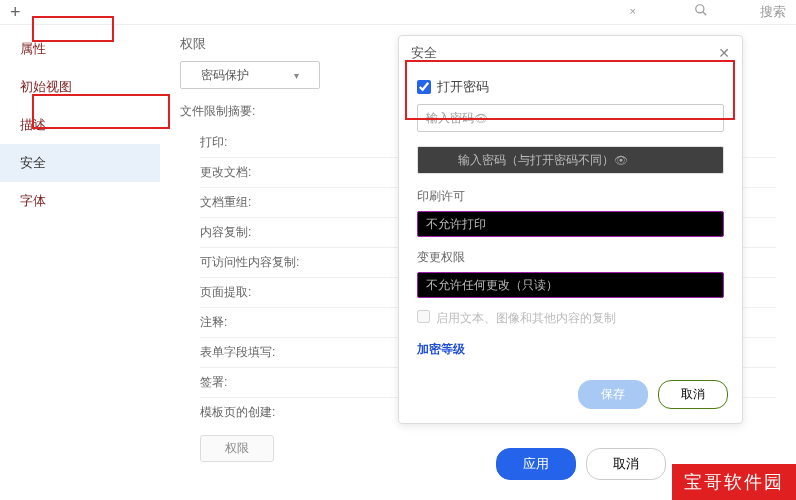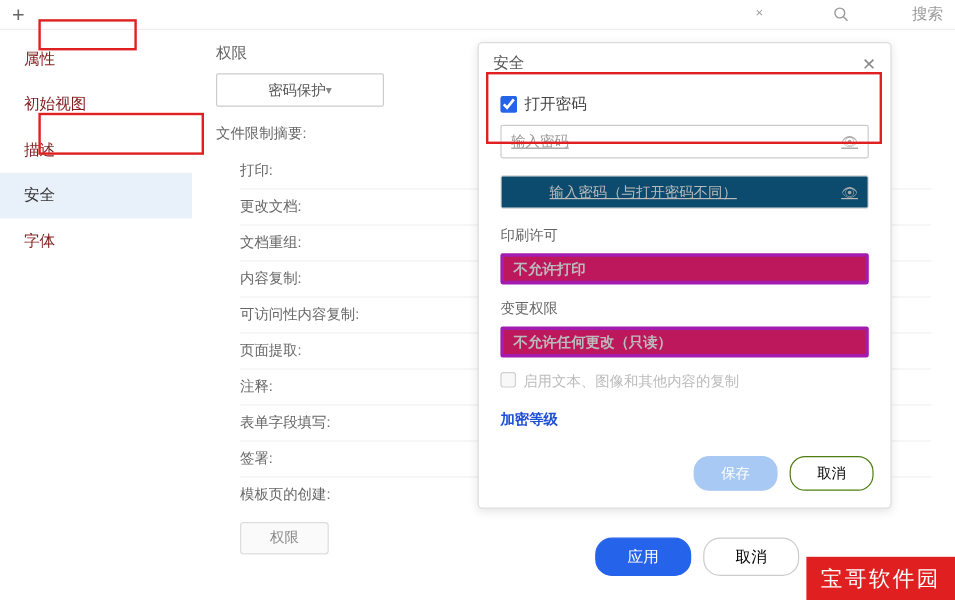--- a/index.html
+++ b/index.html
@@ -1,31 +1,31 @@
 <!DOCTYPE html>
 <html><head>
 <meta charset="utf-8">
 <style>
 * { margin: 0; padding: 0; box-sizing: border-box; font-family: "Microsoft YaHei", Arial, sans-serif; }
 body { background: #f5f5f5; width: 796px; height: 500px; overflow: hidden; position: relative; }
 
 .topbar { height: 25px; background: #fff; display: flex; align-items: center; padding: 0 10px; border-bottom: 1px solid #eee; }
 .topbar .plus { font-size: 18px; color: #666; margin-right: 20px; cursor: pointer; }
-.topbar .search-wrap { margin-left: auto; display: flex; align-items: center; color: #999; font-size: 13px; gap: 48px; }
+.topbar .search-wrap { margin-left: auto; display: flex; align-items: flex-start; color: #999; font-size: 13px; gap: 48px; }
 .topbar .search-wrap svg { width: 14px; height: 14px; margin-right: 4px; }
 
 .main { display: flex; background: #fff; height: 475px; }
 
 .sidebar { width: 160px; padding-top: 5px; }
 .sidebar .item { padding: 10px 20px; font-size: 13px; color: #7f1d1d; cursor: pointer; }
 .sidebar .item.active { background: #e8f0fa; color: #333; }
 
 .content { flex: 1; padding: 10px 20px 0 20px; position: relative; }
 .section-title { font-size: 13px; color: #666; margin-bottom: 8px; }
-.dropdown { width: 140px; height: 28px; border: 1px solid #ccc; border-radius: 2px; display: flex; align-items: center; justify-content: center; padding: 0 20px; font-size: 12px; color: #555; margin-bottom: 14px; cursor: pointer; position: relative; }
+.dropdown { width: 140px; height: 28px; border: 1px solid #ccc; border-radius: 2px; display: flex; align-items: center; justify-content: space-between; padding: 0 20px; font-size: 12px; color: #555; margin-bottom: 14px; cursor: pointer; position: relative; }
 .dropdown .chev { font-size: 10px; color: #888; }
 
 .arrow-svg { position: absolute; left: 245px; top: 34px; pointer-events: none; }
 
 .subsection { font-size: 12px; color: #666; margin-bottom: 8px; }
 .file-list { padding-left: 20px; }
 .file-list .row { font-size: 12px; color: #666; padding: 6px 0; border-bottom: 1px solid #f0f0f0; }
 .file-list .row:last-child { border-bottom: none; }
 .perm-btn { display: inline-block; padding: 4px 24px; border: 1px solid #ddd; border-radius: 3px; font-size: 12px; color: #888; margin-top: 8px; margin-left: 20px; cursor: pointer; background: #fafafa; }
 
@@ -33,25 +33,25 @@
 .btn { padding: 6px 26px; border-radius: 14px; font-size: 13px; cursor: pointer; border: 1px solid #ccc; background: #fff; }
 .btn.primary { background: #2563eb; color: #fff; border-color: #2563eb; }
 
 
 .dialog { position: absolute; left: 398px; top: 35px; width: 345px; background: #fff; border: 1px solid #ddd; border-radius: 4px; box-shadow: 0 2px 8px rgba(0,0,0,.1); z-index: 10; }
 .dialog-header { display: flex; justify-content: space-between; align-items: center; padding: 8px 12px; font-size: 13px; color: #555; }
 .dialog-close { cursor: pointer; font-size: 14px; color: #888; }
 .dialog-body { padding: 8px 18px 14px 18px; }
 .check-row { display: flex; align-items: center; font-size: 13px; color: #444; margin-bottom: 8px; }
 .check-row input[type=checkbox] { width: 14px; height: 14px; margin-right: 6px; accent-color: #2563eb; }
-.pwd-input { width: 100%; height: 28px; border: 1px solid #ccc; border-radius: 2px; padding: 0 8px; font-size: 12px; color: #999; display: flex; align-items: center; justify-content: space-between; margin-bottom: 14px; text-decoration: underline; }
-.pwd-input.disabled { background: #0c4a6e; color: #bbb; border-color: #e0e0e0; padding-left: 40px; }
+.pwd-input { width: 100%; height: 28px; border: 1px solid #ccc; border-radius: 2px; padding: 0 8px; font-size: 12px; color: #999; display: flex; align-items: center; justify-content: flex-start; margin-bottom: 14px; }
+.pwd-input.disabled { background: #404040; color: #bbb; border-color: #e0e0e0; padding-left: 40px; }
 .eye { font-size: 11px; color: #aaa; }
 .label-sm { font-size: 12px; color: #666; margin-bottom: 6px; }
-.select-disabled { width: 100%; height: 26px; background: #be185d; border: 3px solid #a21caf; border-radius: 2px; padding: 0 8px; font-size: 12px; color: #bbb; display: flex; align-items: center; margin-bottom: 12px; font-weight: bold; }
+.select-disabled { width: 100%; height: 26px; background: #000000; border: 1px solid #a21caf; border-radius: 2px; padding: 0 8px; font-size: 12px; color: #bbb; display: flex; align-items: center; margin-bottom: 12px; }
 .small-check { display: flex; align-items: flex-start; font-size: 12px; color: #bbb; margin-bottom: 14px; }
 .small-check input { margin-right: 6px; }
 .radio-title { font-size: 12px; color: #1d4ed8; font-weight: bold; margin-bottom: 8px; }
 .radio-row { display: flex; gap: 18px; font-size: 12px; color: #555; margin-bottom: 18px; }
 .radio-row label { display: flex; align-items: center; gap: 4px; cursor: pointer; }
 .radio-row input { accent-color: #2563eb; }
 .dialog-footer { display: flex; justify-content: flex-end; gap: 10px; padding: 0 14px 14px 0; }
 .dbtn { padding: 5px 22px; border-radius: 13px; font-size: 12px; cursor: pointer; border: 1px solid #4d7c0f; background: #fff; }
 .dbtn.primary-disabled { background: #a9c9f5; border-color: #a9c9f5; color: #fff; }
 

